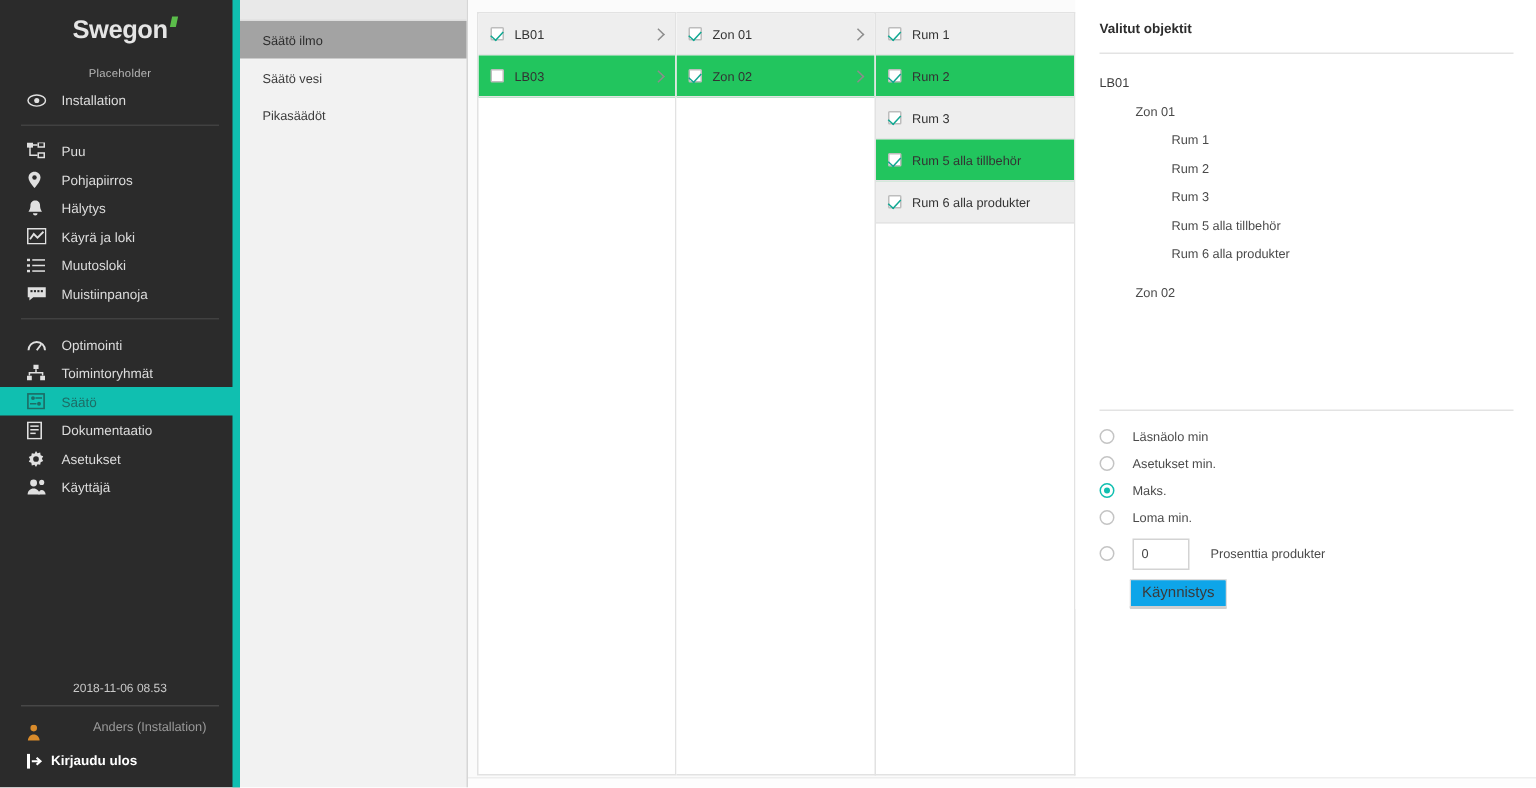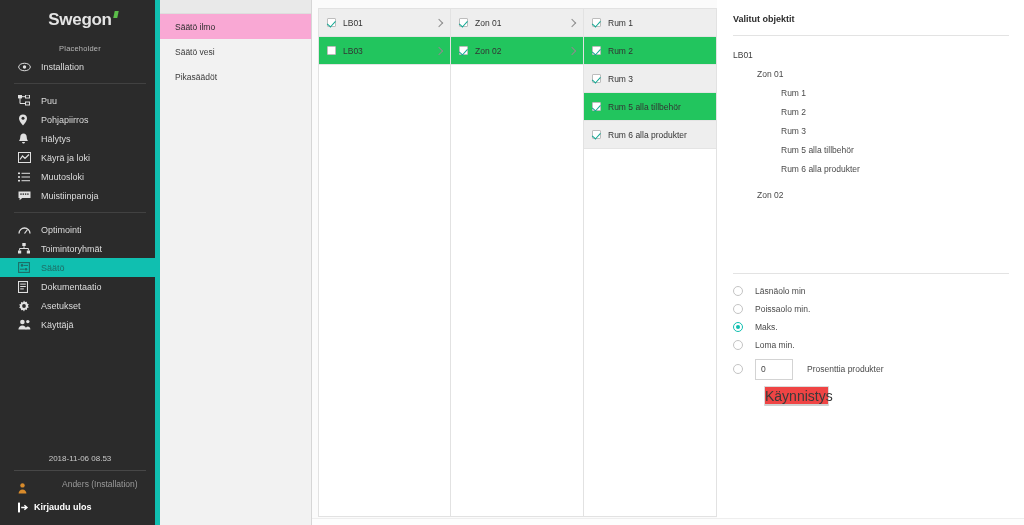--- a/index.html
+++ b/index.html
@@ -77,21 +77,21 @@
     border-right: 1px solid #d6d6d6;
     padding-top: 0;
     position: relative;
   }
   .submenu-top { height: 14px; background: #e9e9e9; border-bottom: 1px solid #dedede;}
   .submenu-item {
     height: 25px; display: flex; align-items: center;
     padding-left: 15px; font-size: 8.5px; color: #3a3a3a;
     cursor: pointer;
   }
-  .submenu-item.active { background: #f9a8d4; color: #2c2c2c; }
+  .submenu-item.active { background: #a3a3a3; color: #2c2c2c; }
 
   
   .cols {
     flex: 1 1 auto; display: flex;
     background: #fbfbfb;
     padding: 8px 0 8px 6px;
   }
   .col {
     width: 133px; flex: 0 0 133px;
     background: #ffffff;
@@ -164,25 +164,25 @@
 
   .pct-row { display: flex; align-items: center; height: 26px; margin-top: 2px; }
   .pct-input {
     width: 38px; height: 21px; border: 1px solid #d3d3d3; background:#fff;
     font-size: 8.5px; color: #444; padding: 0 5px;
     font-family: "Liberation Sans", sans-serif;
   }
   .pct-label { font-size: 8.5px; color: #4a4a4a; margin-left: 14px; }
 
   .start-btn {
-    margin-top: 4px; margin-left: 31px;
+    margin-top: 4px; margin-left: 20px;
     width: 65px; height: 20px;
-    background: #ef4444; border: 1px solid #dcdcdc;
+    background: #0ea5e9; border: 1px solid #dcdcdc;
     border-bottom: 2px solid #cfcfcf;
-    font-size: 14px; color: #3a3a3a; cursor: pointer;
+    font-size: 10px; color: #3a3a3a; cursor: pointer;
     font-family: "Liberation Sans", sans-serif;
     border-radius: 1px;
   }
   .bottom-edge {
     position:absolute; left:312px; bottom:0; width:712px; height:7px;
     background:#fdfdfd; border-top:1px solid #eeeeee;
   }
 </style>
 </head>
 <body>
@@ -472,21 +472,21 @@
     <div class="right-spacer"></div>
 
     <div class="right-hr2"></div>
 
     <div class="radio-row">
       <span class="radio"></span>
       <span class="radio-label">Läsnäolo min</span>
     </div>
     <div class="radio-row">
       <span class="radio"></span>
-      <span class="radio-label">Poissaolo min.</span>
+      <span class="radio-label">Asetukset min.</span>
     </div>
     <div class="radio-row">
       <span class="radio sel"></span>
       <span class="radio-label">Maks.</span>
     </div>
     <div class="radio-row">
       <span class="radio"></span>
       <span class="radio-label">Loma min.</span>
     </div>
 

